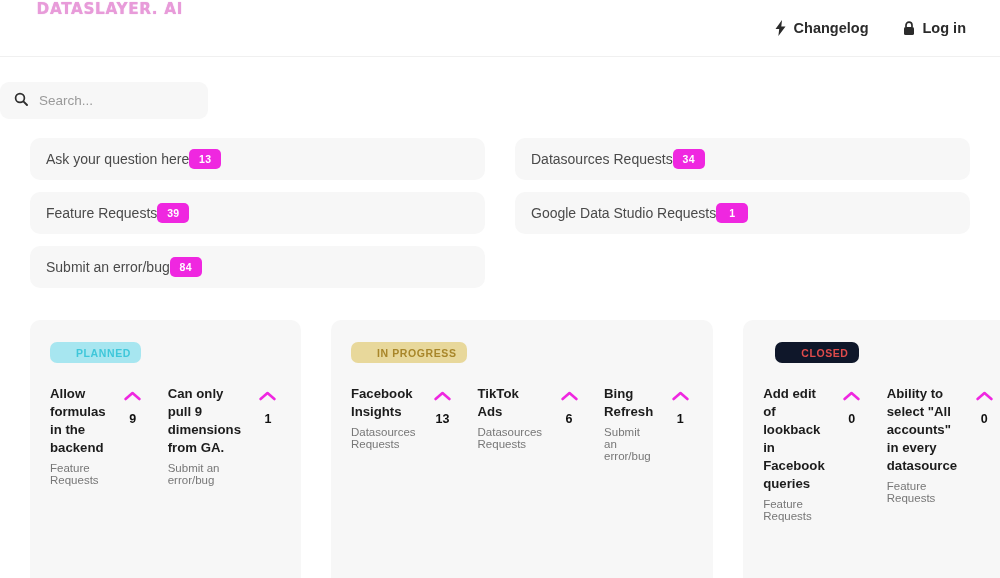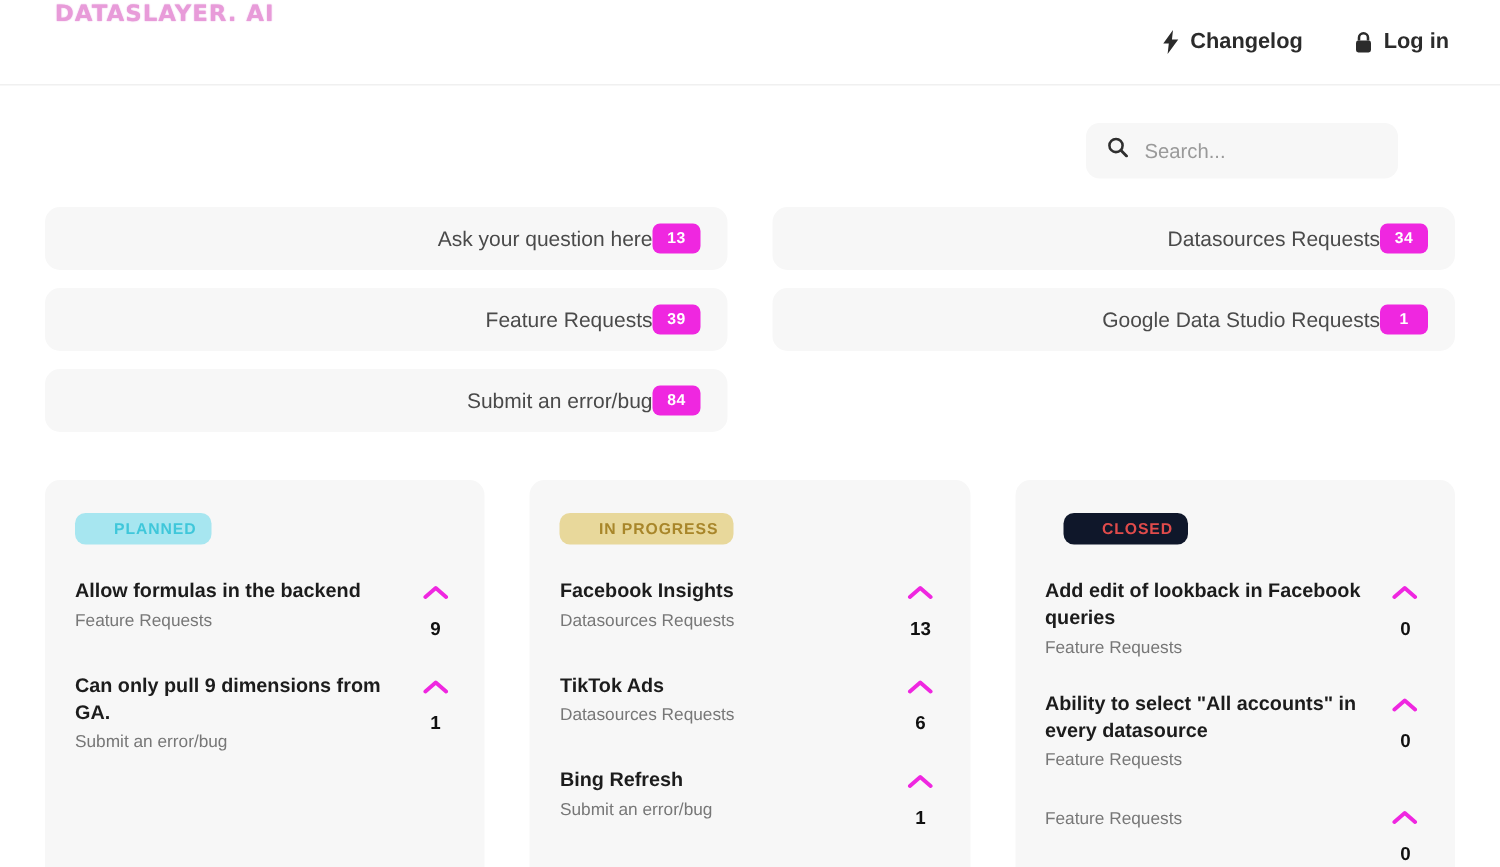--- a/index.html
+++ b/index.html
@@ -32,22 +32,22 @@
   .header-nav { display: flex; align-items: center; gap: 34px; }
   .nav-link {
     display: flex; align-items: center; gap: 8px;
     font-size: 14.5px; font-weight: 700; color: #2b2b2b;
     cursor: pointer;
   }
   .nav-ico { display: inline-flex; align-items: center; justify-content: center; }
 
   
   .search-wrap {
-    display: flex; justify-content: flex-end;
-    padding: 25px 68px 0 0;
+    display: flex; 
+    padding: 25px 40px 0 0;
   }
   .search-box {
     width: 208px; height: 37px;
     background: #f7f7f7;
     border-radius: 9px;
     display: flex; align-items: center;
     padding: 0 14px; gap: 11px;
     cursor: text;
   }
   .search-input {
@@ -61,21 +61,21 @@
   .categories {
     display: flex;
     padding: 19px 30px 0 30px;
     gap: 30px;
   }
   .cat-col { flex: 1; display: flex; flex-direction: column; gap: 12px; }
   .cat-row {
     height: 42px;
     background: #f7f7f7;
     border-radius: 10px;
-    display: flex; align-items: center; justify-content: flex-end;
+    display: flex; align-items: center; justify-content: flex-start;
     padding: 0 18px 0 16px;
     cursor: pointer;
   }
   .cat-label { font-size: 14px; color: #4a4a4a; }
   .cat-count {
     background: #ef27e0;
     color: #ffffff;
     font-size: 10.5px;
     font-weight: 700;
     border-radius: 5px;
@@ -104,21 +104,21 @@
     font-size: 10.5px;
     font-weight: 700;
     letter-spacing: 0.6px;
     border-radius: 7px;
     padding: 5px 10px 4px 26px;
   }
   .badge-planned    { background: #a7e6f0; color: #3fc7da; }
   .badge-inprogress { background: #e8d89b; color: #a8862a; }
   .badge-closed     { background: #0f172a; color: #e04b4b; margin-left: 12px; }
 
-  .item-list { margin-top: 22px; display: flex; flex-direction: column; gap: 22px; }
+  .item-list { margin-top: 22px; display: flex; gap: 22px; }
   .item {
     display: flex; align-items: flex-start; justify-content: space-between;
     gap: 14px; cursor: pointer;
   }
   .item-main { flex: 1; min-width: 0; }
   .item-title {
     font-size: 13.2px; font-weight: 700; color: #1c1c1c;
     line-height: 1.37;
   }
   .item-cat { font-size: 11.5px; color: #777; margin-top: 5px; }

